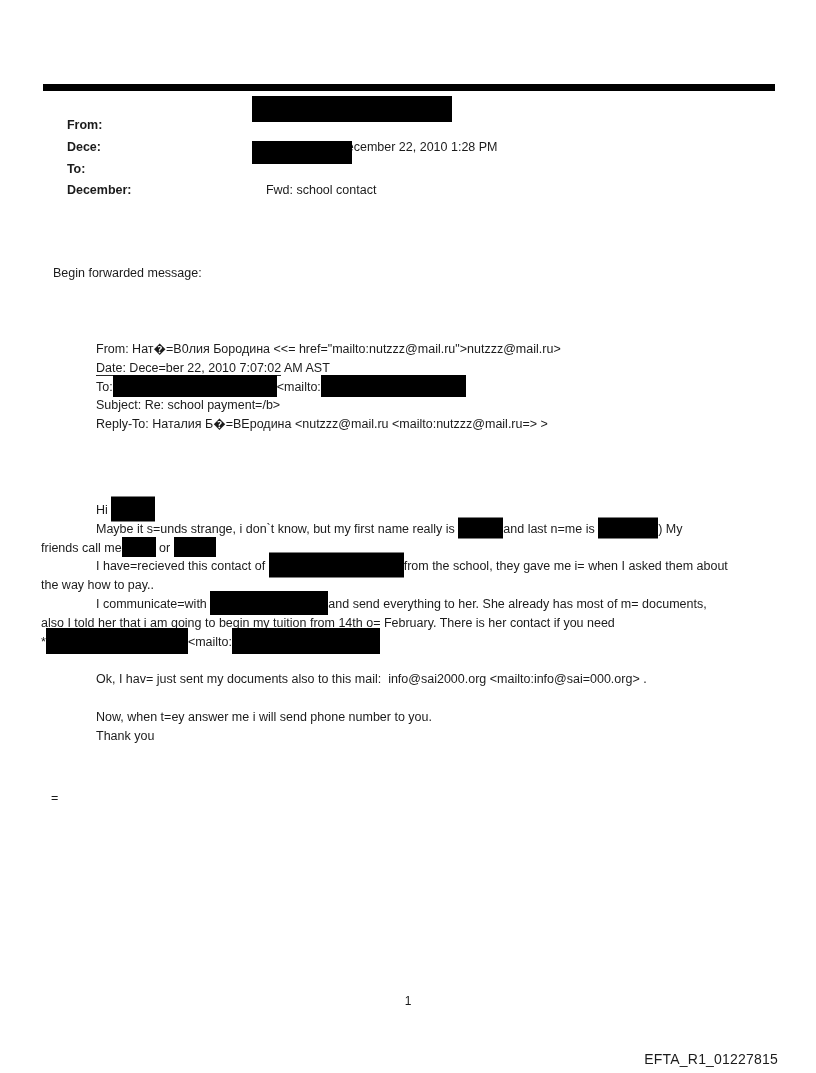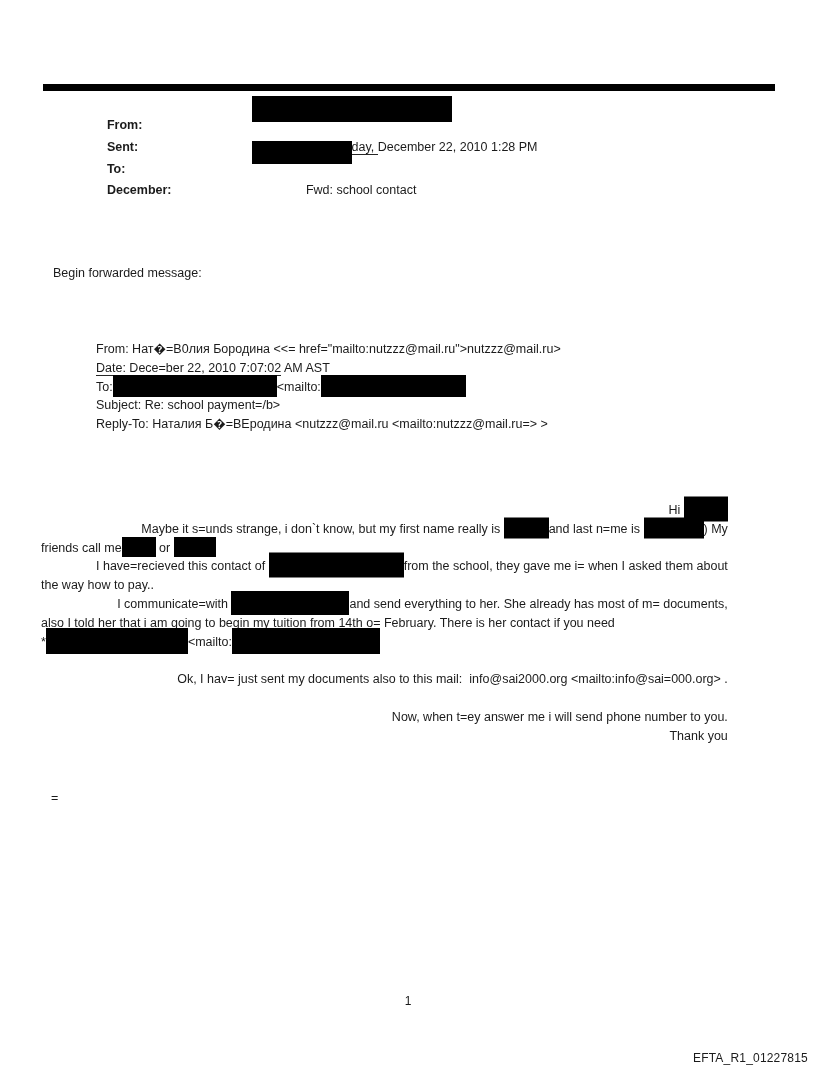--- a/index.html
+++ b/index.html
@@ -13,59 +13,59 @@
     color:#1b1b1b;
     overflow:hidden;
   }
   .top-bar{
     position:absolute;left:43px;top:84px;width:732px;height:7px;
     background:#000;
   }
   .hdr-row{
     position:absolute;left:53px;white-space:pre;line-height:16px;
   }
-  .hlabel{display:inline-block;width:199px;font-weight:bold;margin-left:40px;}
+  .hlabel{display:inline-block;width:199px;font-weight:bold;}
   .red-abs{position:absolute;background:#000;}
   .block{position:absolute;line-height:18.8px;white-space:pre;}
   .line{height:18.8px;}
-  .line.indent{padding-left:55px;text-align:right;}
+  .line.indent{padding-left:55px;}
   .redaction{
     display:inline-block;position:relative;
     height:12px;vertical-align:-1px;
   }
   .redaction::after{
     content:"";position:absolute;left:0;right:0;top:50%;
     height:var(--rh,20px);transform:translateY(-50%);
     background:#000;
   }
   .ul{border-bottom:1.4px solid #262626;}
   .stray-equals{position:absolute;left:51px;top:791px;}
   .footer-page{
     position:absolute;left:0;top:994px;width:100%;
     text-align:center;font-size:12px;
   }
   .bates{
-    position:absolute;top:1051px;right:8px;
-    font-size:12px;letter-spacing:0.2px;
+    position:absolute;top:1051px;right:38px;
+    font-size:14px;letter-spacing:0.2px;
   }
 </style>
 </head>
 <body>
 
 <div class="page">
 
   <div class="top-bar"></div>
 
   <div class="hdr-row" style="top:101px">
     <span class="hlabel">From:</span>
   </div>
   <div class="red-abs" style="left:252px;top:96px;width:200px;height:26px"></div>
 
   <div class="hdr-row" style="top:123px">
-    <span class="hlabel">Sent:</span><span class="ul">Wednesday, </span><span>December 22, 2010 1:28 PM</span>
+    <span class="hlabel">Dece:</span><span class="ul">Wednesday, </span><span>December 22, 2010 1:28 PM</span>
   </div>
 
   <div class="hdr-row" style="top:145px">
     <span class="hlabel">To:</span>
   </div>
   <div class="red-abs" style="left:252px;top:141px;width:100px;height:23px"></div>
 
   <div class="hdr-row" style="top:166px">
     <span class="hlabel">December:</span><span>Fwd: school contact</span>
   </div>

